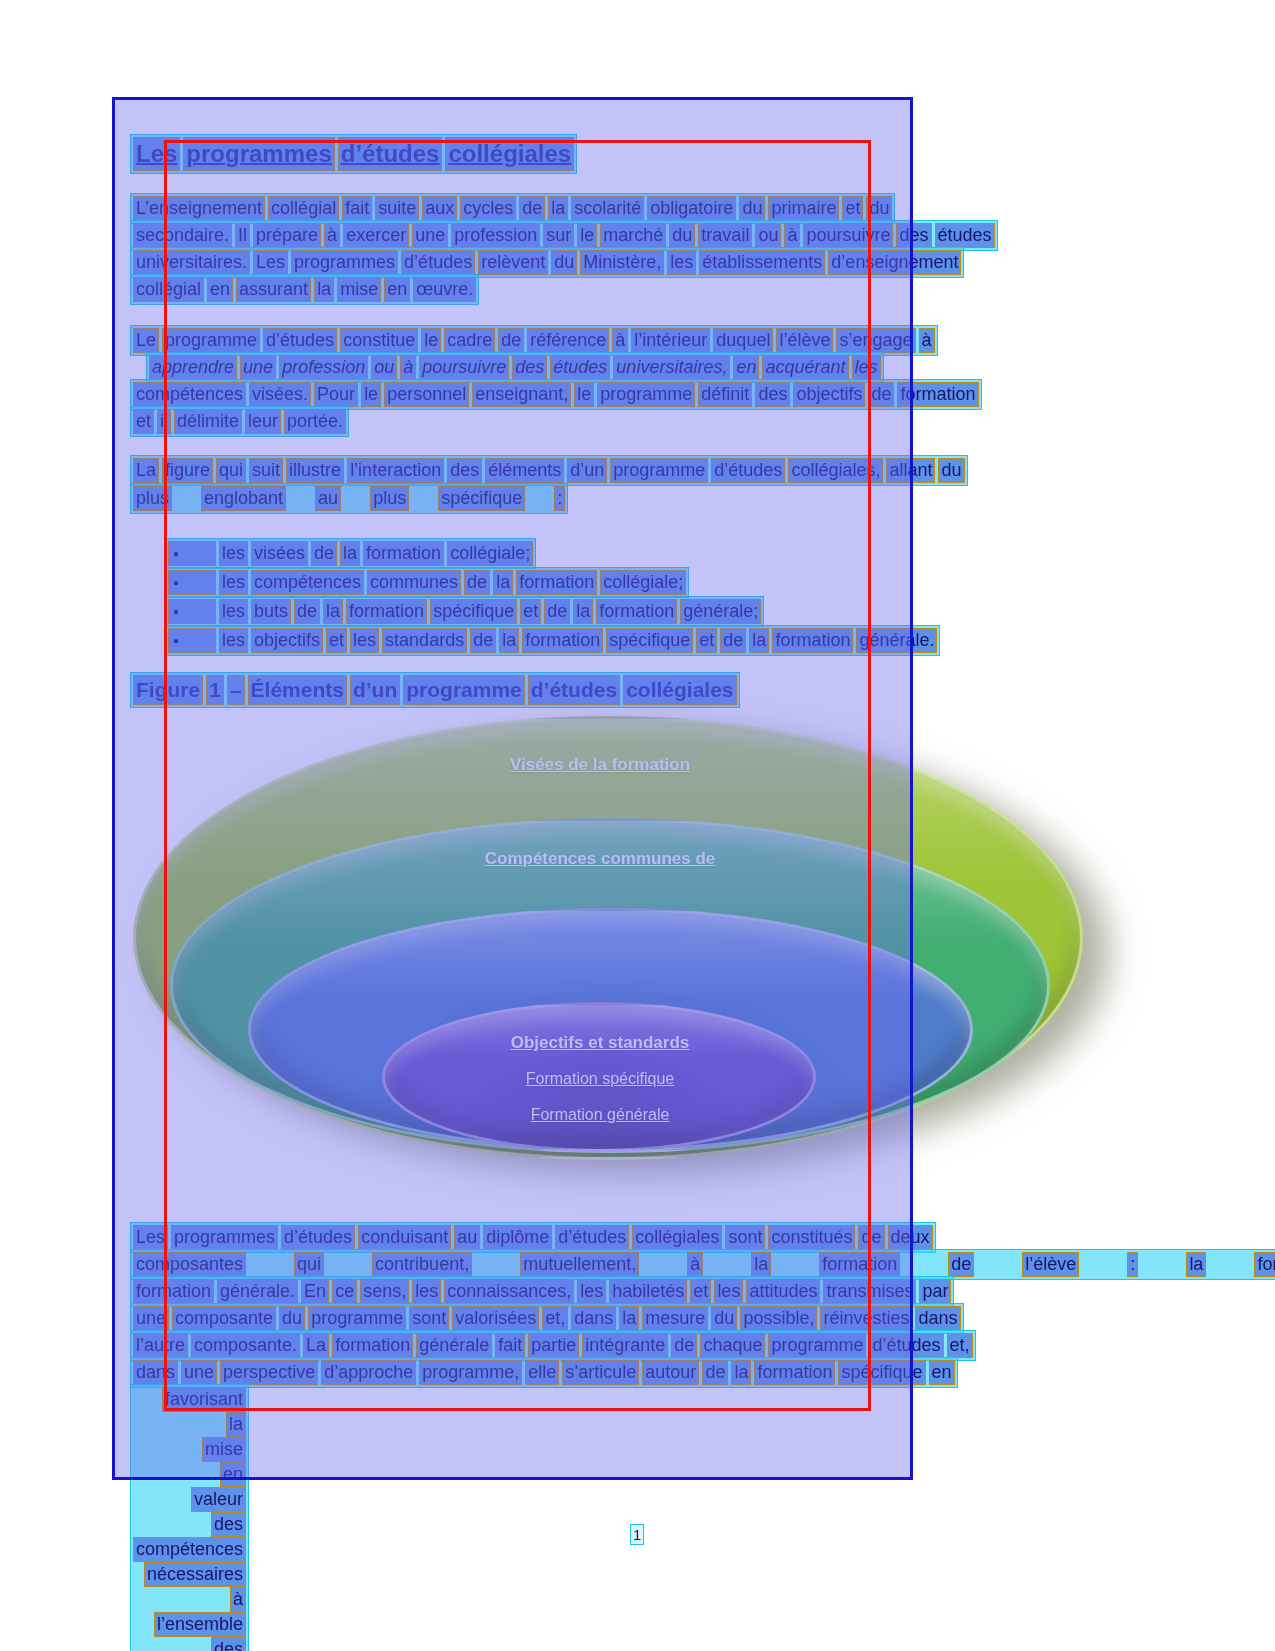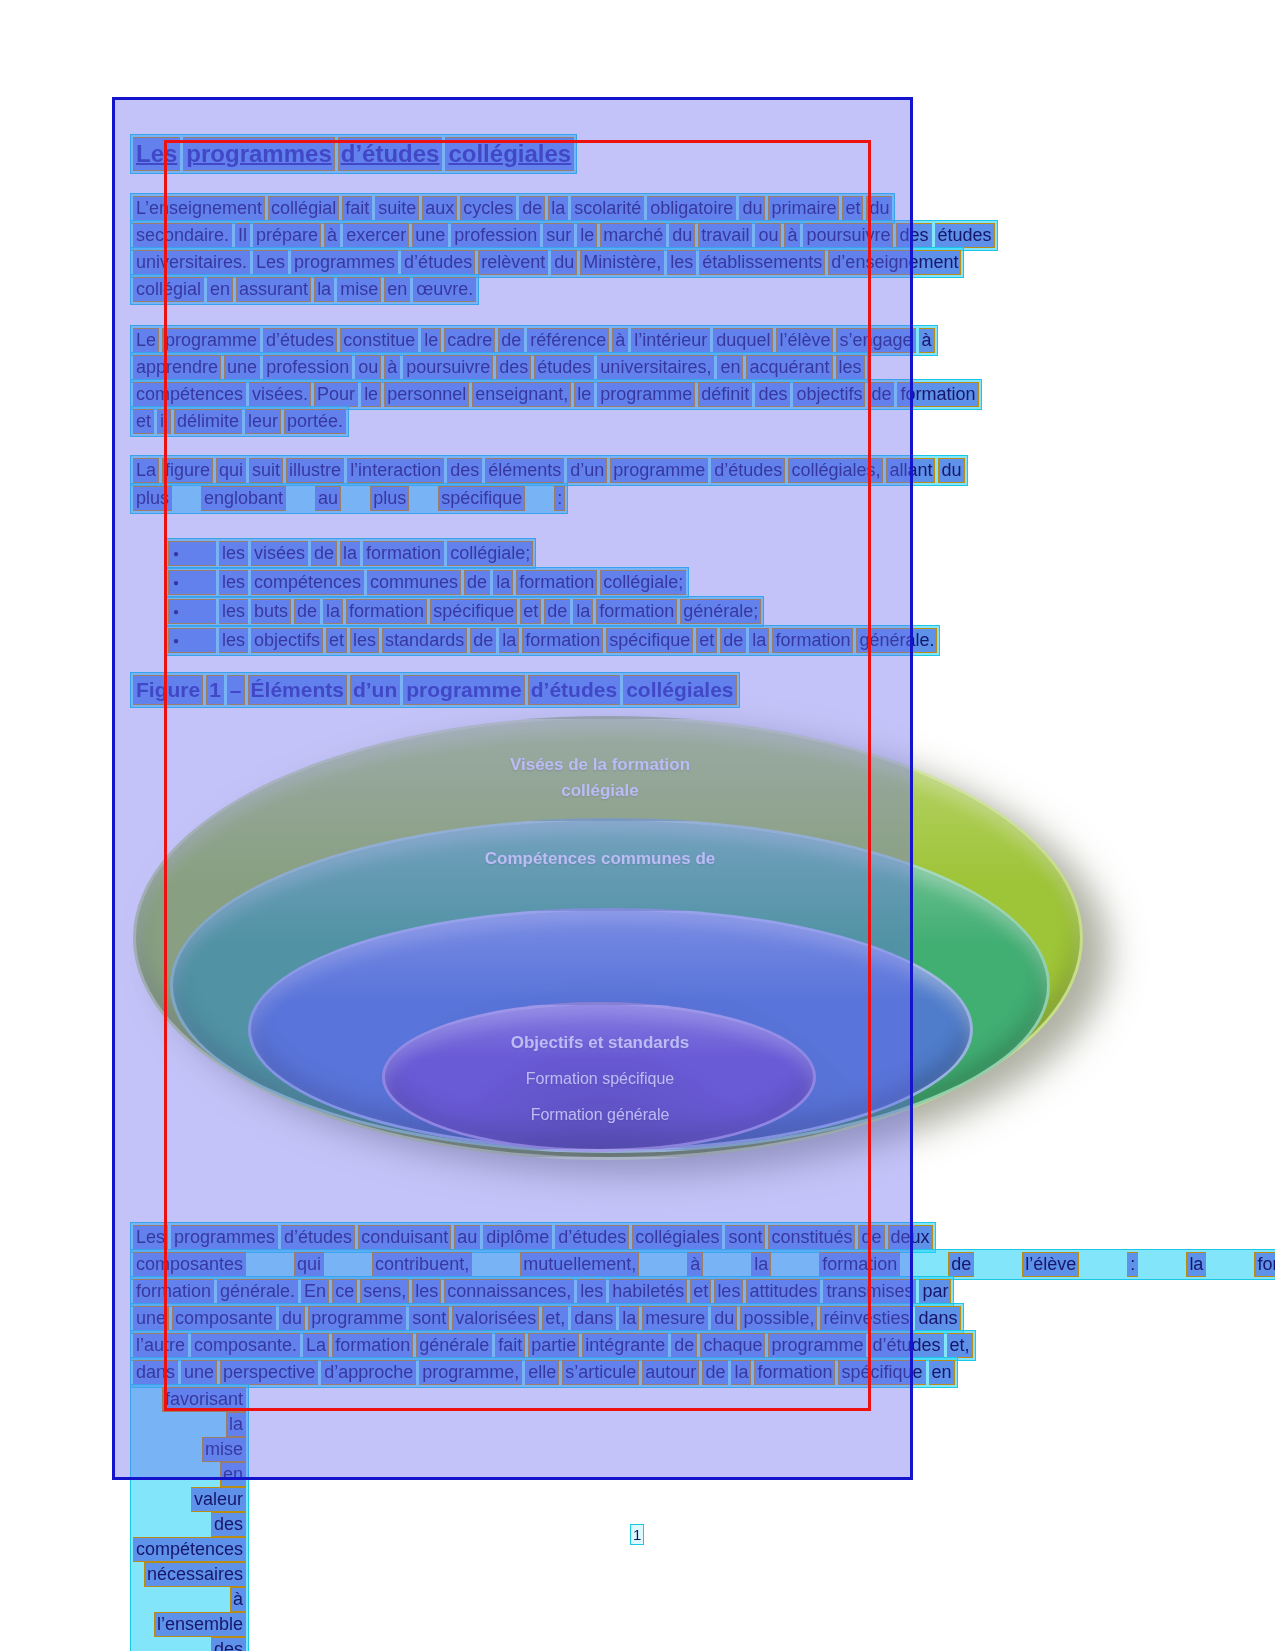--- a/index.html
+++ b/index.html
@@ -51,20 +51,21 @@
          box-shadow:inset 0 10px 16px rgba(255,255,255,0.30), inset 0 -12px 22px rgba(0,0,0,0.22),
                     26px 14px 34px rgba(95,100,72,0.50);}
   .ring2{left:37px;top:102px;width:880px;height:335px;}
   .ring3{left:115px;top:192px;width:725px;height:243px;}
   .ring4{left:249px;top:286px;width:434px;height:150px;}
   .flabel{
     position:absolute;left:267px;width:400px;text-align:center;
     color:var(--label-color,#fff);font-weight:bold;
     font-size:17px;line-height:26px;
     text-shadow:0 1px 2px rgba(0,0,0,0.18);
+    text-decoration:underline;
   }
   .flabel1{top:36px;} .flabel2{top:130px;} .flabel3{top:226px;} .flabel4{top:314px;}
   .flabel .sub{font-weight:normal;font-size:16px;margin-top:10px;}
   
   .overlay-blue{
     position:absolute;left:112px;top:97px;width:801px;height:1383px;
     background:var(--overlay-fill);
     border:3px solid var(--overlay-border);
     box-sizing:border-box;pointer-events:none;
   }
@@ -79,21 +80,20 @@
 
 <div class="page">
 
   <div class="figure">
     <div class="ring ring1" id="ring1" style="--ring-color: #9ec437;"></div>
     <div class="ring ring2" id="ring2" style="--ring-color: #41ae72;"></div>
     <div class="ring ring3" id="ring3" style="--ring-color: #4f7ccb;"></div>
     <div class="ring ring4" id="ring4" style="--ring-color: #6a50c4;"></div>
     <div class="flabel flabel1" id="label1">
         <div>Visées de la formation</div>
-        <div>collégiale</div>
       </div>
     <div class="flabel flabel2" id="label2">
         <div>Compétences communes de</div>
       </div>
     <div class="flabel flabel4" id="label4">
         <div>Objectifs et standards</div>
         <div class="sub">Formation spécifique</div>
         <div class="sub">Formation générale</div>
       </div>
   </div>
@@ -170,21 +170,21 @@
         <span class="word">cadre</span>
         <span class="word">de</span>
         <span class="word">référence</span>
         <span class="word">à</span>
         <span class="word">l’intérieur</span>
         <span class="word">duquel</span>
         <span class="word">l’élève</span>
         <span class="word">s’engage</span>
         <span class="word">à</span>
       </div>
-      <div class="line body" style="left: 130px; top: 352px;">
+      <div class="line body" style="left: 146px; top: 352px; font-style: italic;">
         <span class="word">apprendre</span>
         <span class="word">une</span>
         <span class="word">profession</span>
         <span class="word">ou</span>
         <span class="word">à</span>
         <span class="word">poursuivre</span>
         <span class="word">des</span>
         <span class="word">études</span>
         <span class="word">universitaires,</span>
         <span class="word">en</span>

